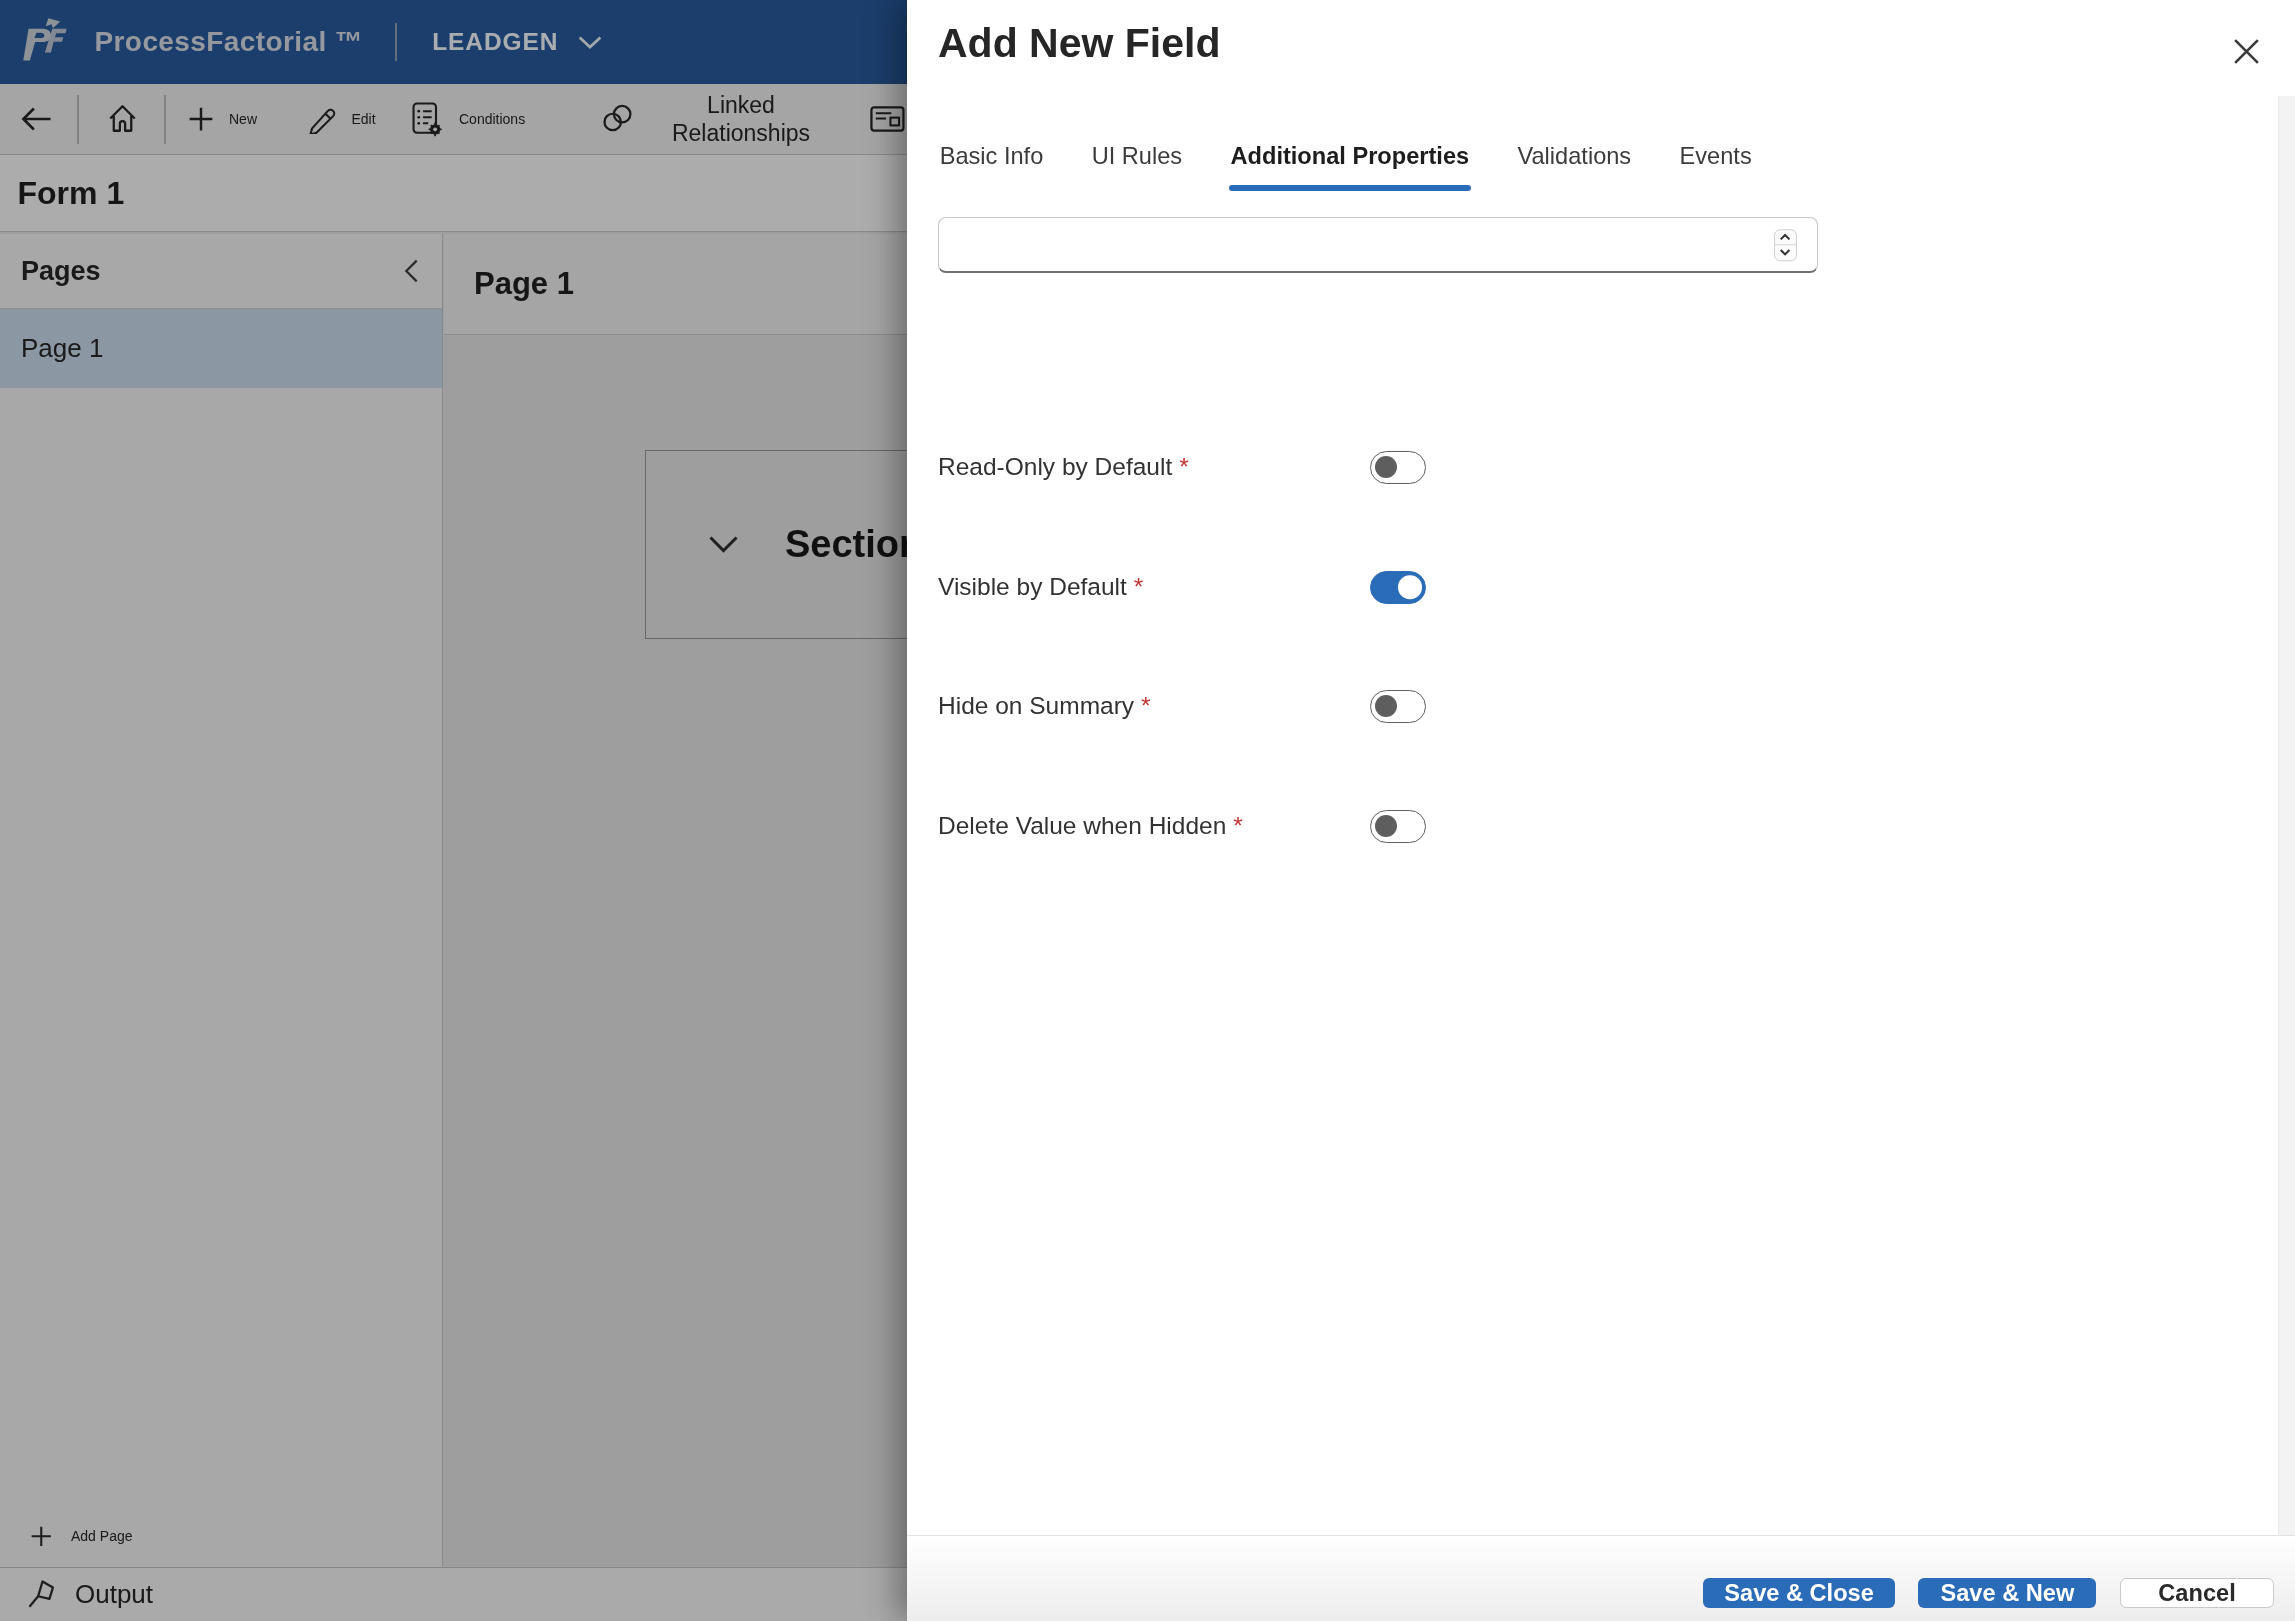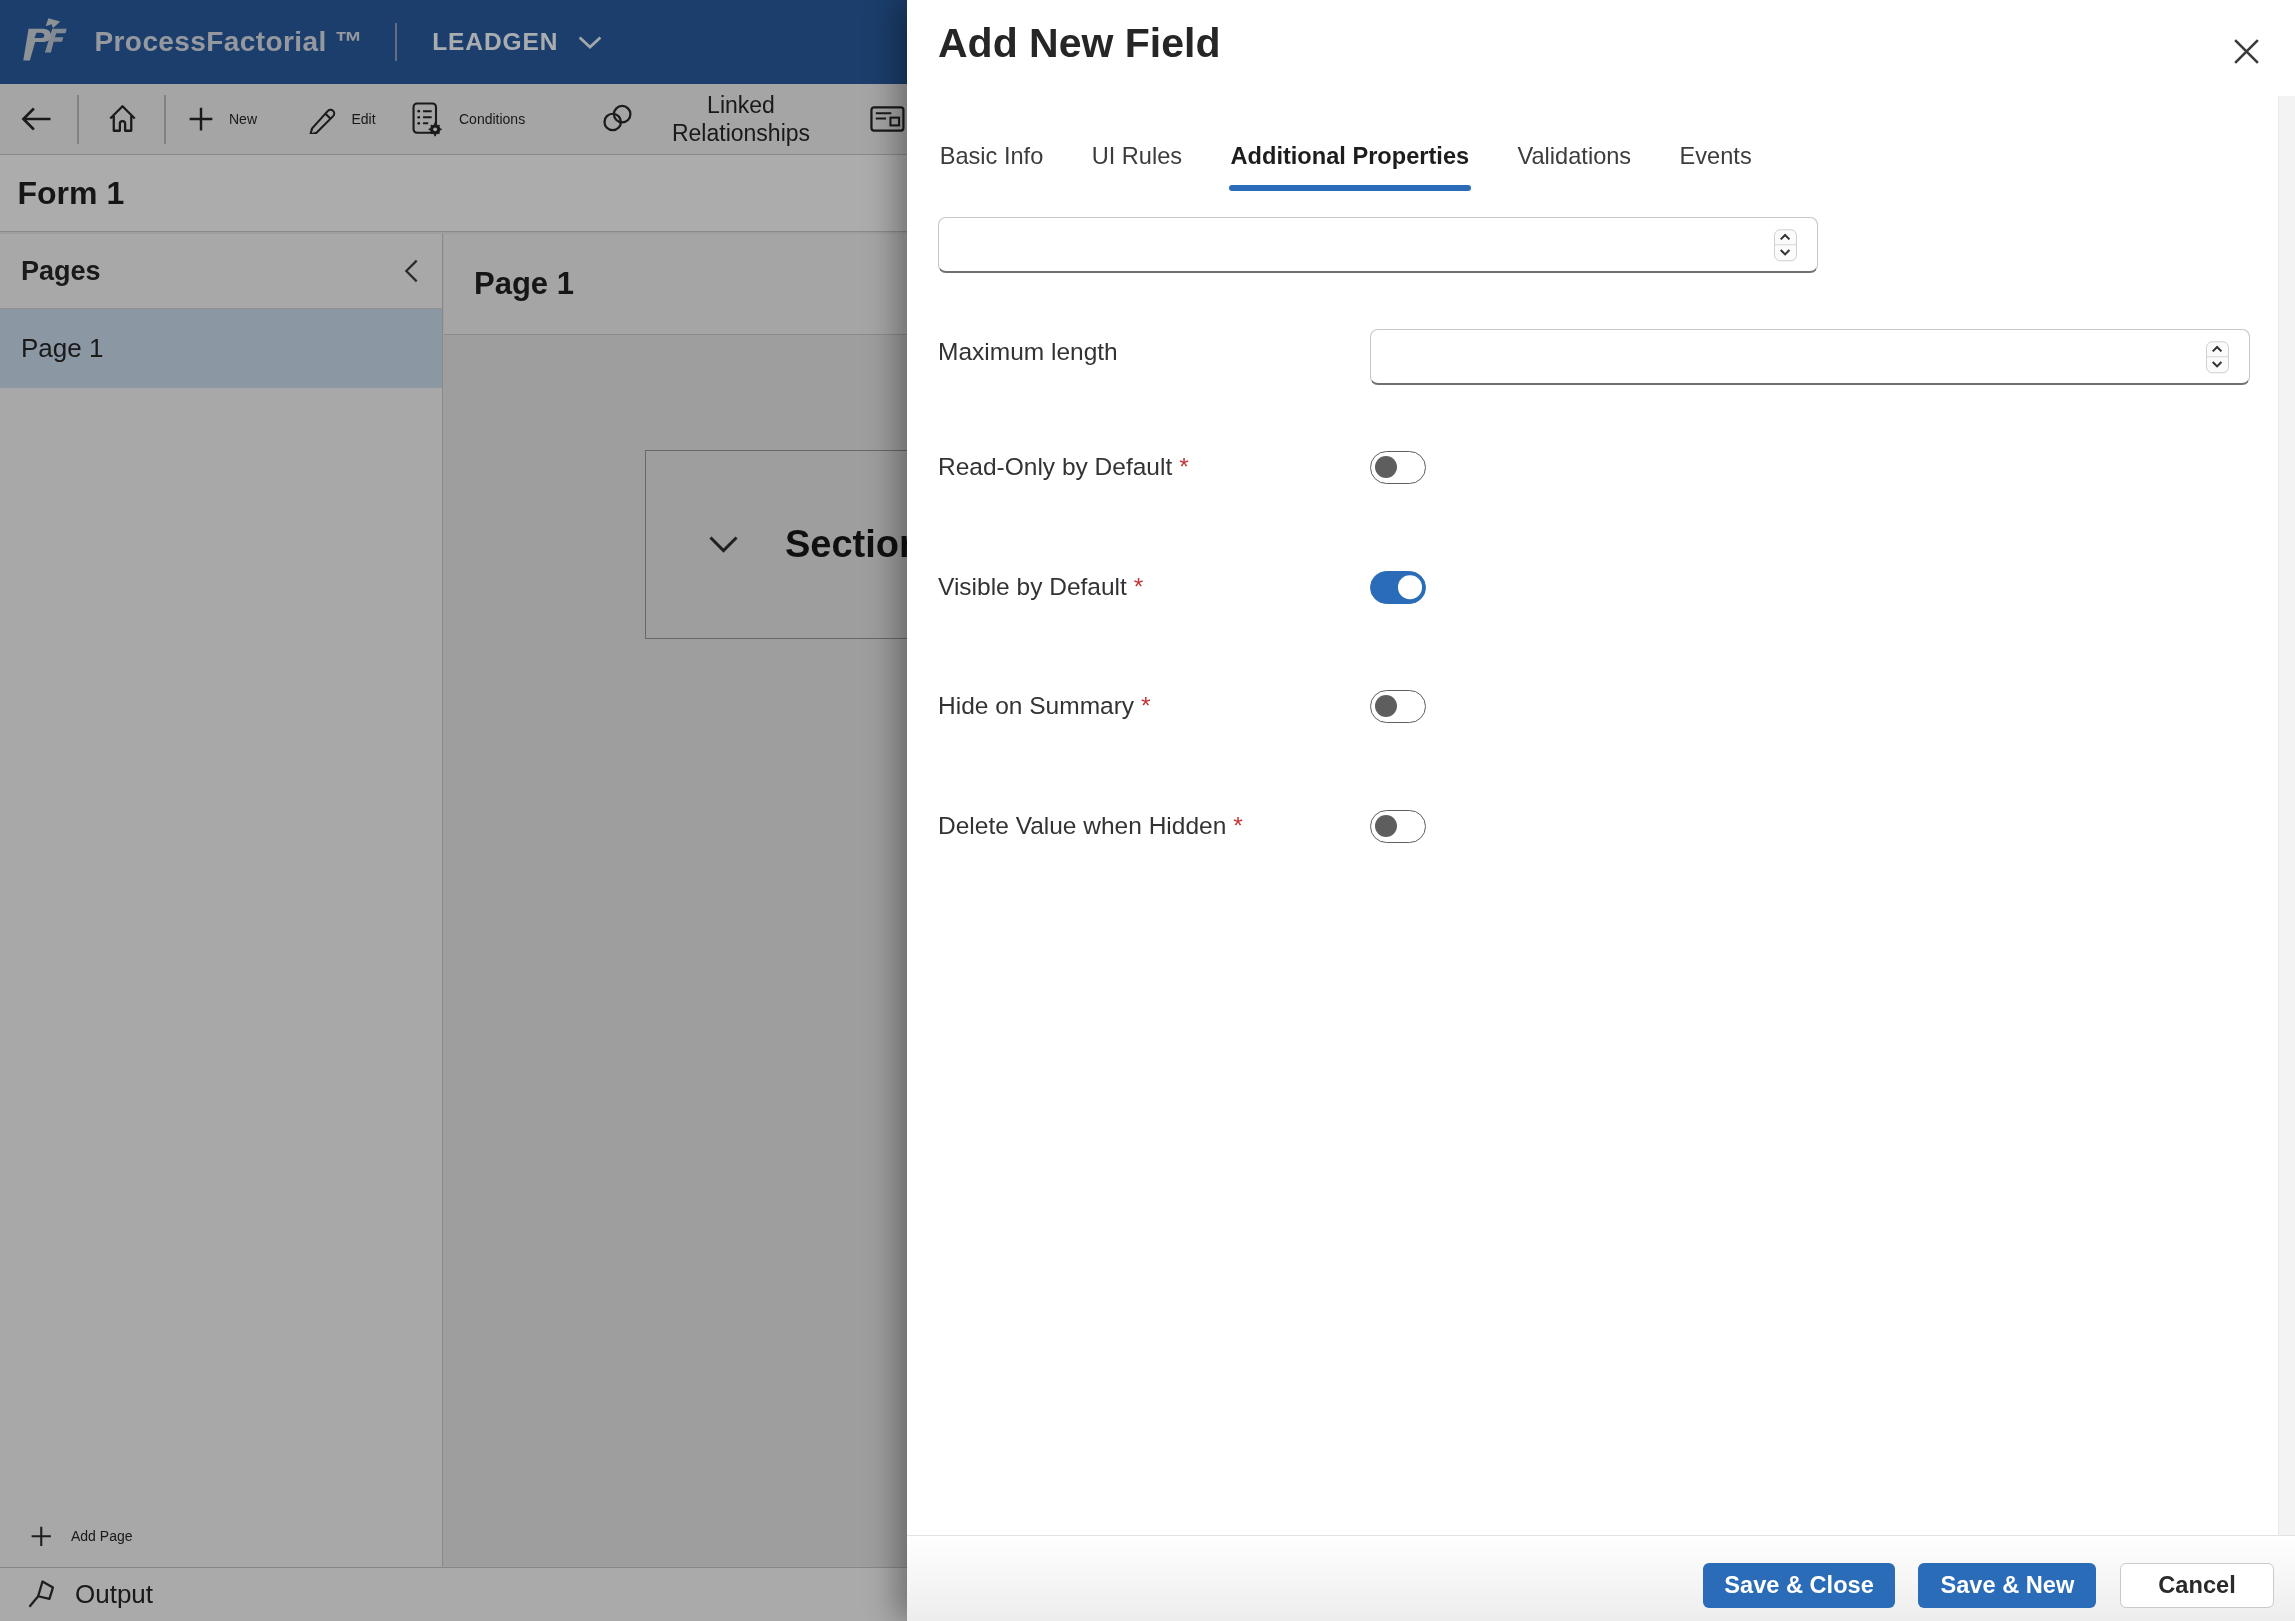--- a/index.html
+++ b/index.html
@@ -96,21 +96,21 @@
     border-radius:50%;background:#5e5e5e;}
   .toggle.on{background:var(--accent);border-color:var(--accent);}
   .toggle.on .knob{left:auto;right:3.5px;width:23.6px;height:23.6px;background:#fff;}
 
   .scroll-track{position:absolute;right:0;top:96px;bottom:86px;width:16.6px;background:#f3f3f3;
     border-left:0.9px solid #e8e8e8;}
 
   .drawer-footer{position:absolute;left:0;right:0;bottom:0;height:86px;border-top:1.7px solid #e3e3e3;
     background:linear-gradient(180deg,#ffffff 0%,#ededed 100%);display:flex;align-items:flex-end;
     justify-content:flex-end;gap:23.6px;padding:0 21px 13px 0;}
-  .btn{height:45px;border-radius:6.1px;font-family:inherit;font-size:23.6px;font-weight:bold;
+  .btn{height:30px;border-radius:6.1px;font-family:inherit;font-size:23.6px;font-weight:bold;
     display:flex;align-items:center;justify-content:center;cursor:pointer;padding:0 21px;}
   .btn-primary{background:var(--accent);border:none;color:#fff;}
   .btn-save-close{min-width:188px;}
   .btn-save-new{min-width:178px;}
   .btn-secondary{background:#fff;border:1.7px solid #c9c9c9;color:#2a2a2a;min-width:154px;}
 </style>
 </head>
 <body>
 
 <div id="screen">
@@ -290,38 +290,20 @@
           </span>
           <span class="spin-down">
             <svg width="12.2" height="7.9" viewBox="0 0 14 9">
                 <polyline points="2,2 7,7 12,2" fill="none" stroke="#333" stroke-width="2.4"></polyline>
               </svg>
           </span>
         </div>
       </div>
     </div>
 
-    <div class="frow row-input" style="top:322px;">
-      <span class="flabel">Maximum length</span>
-      <div class="num-input">
-        <input type="text" value="" style="">
-        <div class="spinner">
-          <span class="spin-up">
-            <svg width="12.2" height="7.9" viewBox="0 0 14 9">
-                <polyline points="2,7 7,2 12,7" fill="none" stroke="#333" stroke-width="2.4"></polyline>
-              </svg>
-          </span>
-          <span class="spin-down">
-            <svg width="12.2" height="7.9" viewBox="0 0 14 9">
-                <polyline points="2,2 7,7 12,2" fill="none" stroke="#333" stroke-width="2.4"></polyline>
-              </svg>
-          </span>
-        </div>
-      </div>
-    </div>
 
     <div class="frow row-toggle" style="top:442px;">
       <span class="flabel">
         <span>Read-Only by Default</span><span class="req">*</span>
       </span>
       <div class="toggle">
           <div class="knob"></div>
         </div>
     </div>
 

